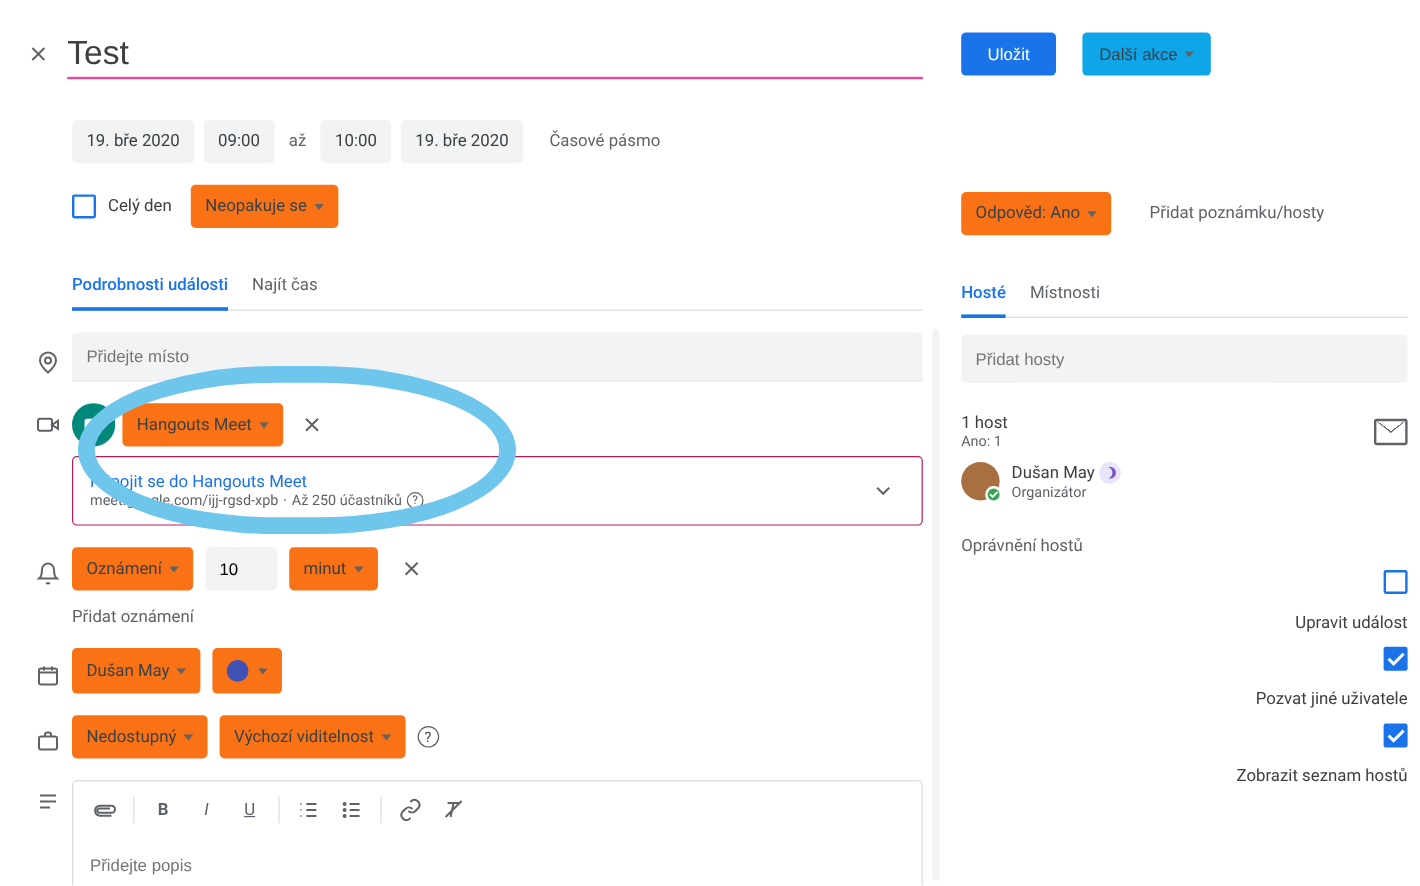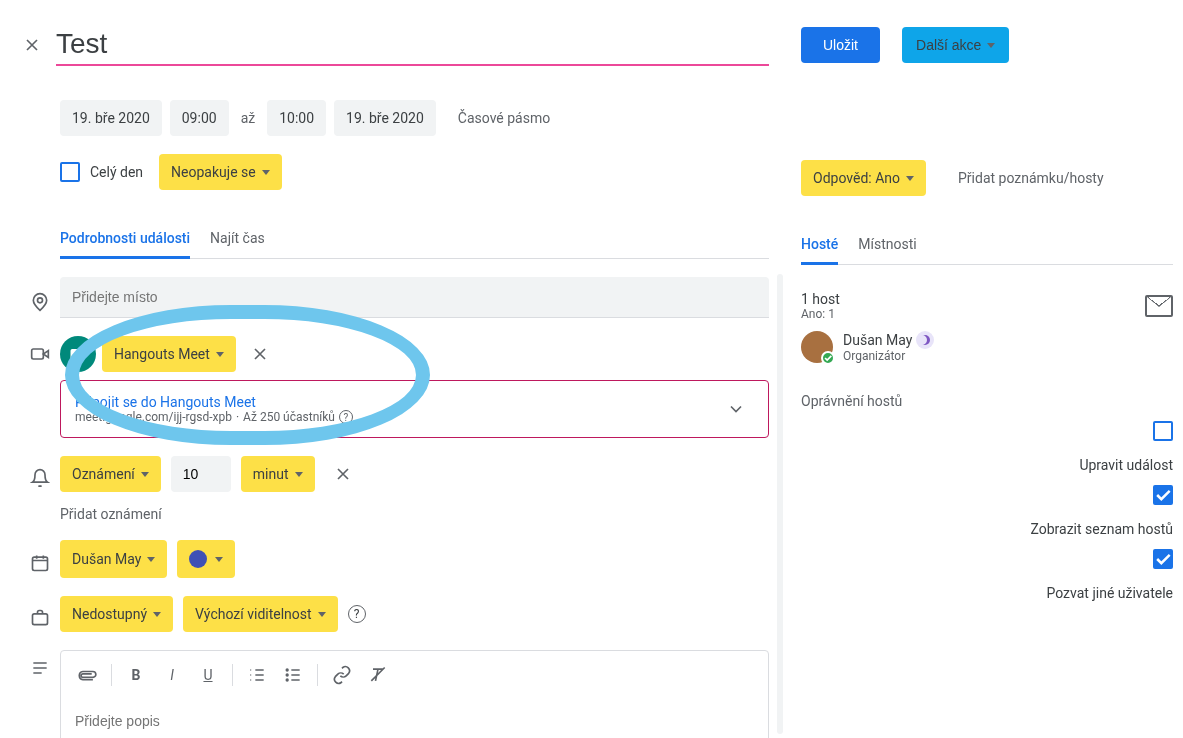--- a/index.html
+++ b/index.html
@@ -27,21 +27,21 @@
 .date-row { display: flex; gap: 8px; align-items: center; margin: 30px 0 0 40px; }
 .chip { background: #f1f3f4; padding: 10px 12px; border-radius: 4px; font-size: 14px; color: #3c4043; cursor: pointer;}
 .plaintxt { font-size: 14px; color: #5f6368; padding: 0 4px;}
 .tzlink { color: #5f6368; font-size: 14px; margin-left: 14px; cursor: pointer;}
 
 
 .allday-row { display: flex; align-items: center; margin: 18px 0 0 40px; gap: 10px;}
 .checkbox-empty { width: 20px; height: 20px; border: 2px solid #1a73e8; border-radius: 2px; display:flex; align-items:center; justify-content:center; cursor:pointer;}
 .checkbox-checked { width: 20px; height: 20px; background:#1a73e8; border-radius: 2px; display:flex; align-items:center; justify-content:center; cursor:pointer;}
 .checkbox-checked svg { color:#fff; }
-.dropdown-chip { background: #fde047; padding: 10px 12px; border-radius: 4px; font-size: 14px; color: #3c4043; display:flex; align-items:center; gap:6px; cursor:pointer;}
+.dropdown-chip { background: #f97316; padding: 10px 12px; border-radius: 4px; font-size: 14px; color: #3c4043; display:flex; align-items:center; gap:6px; cursor:pointer;}
 .caret { width:0; height:0; border-left:4px solid transparent; border-right:4px solid transparent; border-top:5px solid #5f6368;}
 
 
 .tabs { display: flex; margin: 40px 0 0 40px; border-bottom: 1px solid #dadce0;}
 .tab { padding: 0 0 10px 0; margin-right: 20px; font-size: 14px; cursor:pointer; color:#5f6368;}
 .tab.first { margin-left: 0;}
 .tab.active { color: #1a73e8; font-weight:500; border-bottom: 3px solid #1a73e8; margin-bottom:-1px;}
 
 
 .form-row { display:flex; margin-top: 18px; align-items: center;}
@@ -334,20 +334,21 @@
           <span class="caret"></span>
       </div>
       <span class="reply-link">Přidat poznámku/hosty</span>
     </div>
 
     <div class="tabs" style="margin-left:0;">
       <div class="tab active first">Hosté</div>
       <div class="tab">Místnosti</div>
     </div>
 
+    <input class="guest-input" placeholder="Přidat hosty" style="">
 
     <div class="guest-count-row">
       <div>
         <div style="font-size:14px; color:#3c4043;">1 host</div>
         <div style="font-size:12px; color:#5f6368;">Ano: 1</div>
       </div>
       <div class="env-icon"></div>
     </div>
 
     <div class="guest-item">
@@ -374,25 +375,25 @@
       <div class="perm-item">
         <div class="checkbox-empty"></div>
         <span>Upravit událost</span>
       </div>
       <div class="perm-item">
         <div class="checkbox-checked">
           <svg viewBox="0 0 24 24" width="14" height="14" fill="none" stroke="currentColor" stroke-width="3">
               <path d="M5 12l5 5L20 7"></path>
             </svg>
         </div>
-        <span>Zobrazit seznam hostů</span>
+        <span>Pozvat jiné uživatele</span>
       </div>
       <div class="perm-item">
         <div class="checkbox-checked">
           <svg viewBox="0 0 24 24" width="14" height="14" fill="none" stroke="currentColor" stroke-width="3">
               <path d="M5 12l5 5L20 7"></path>
             </svg>
         </div>
-        <span>Pozvat jiné uživatele</span>
+        <span>Zobrazit seznam hostů</span>
       </div>
     </div>
   </div>
 </div>
 
 </body></html>

